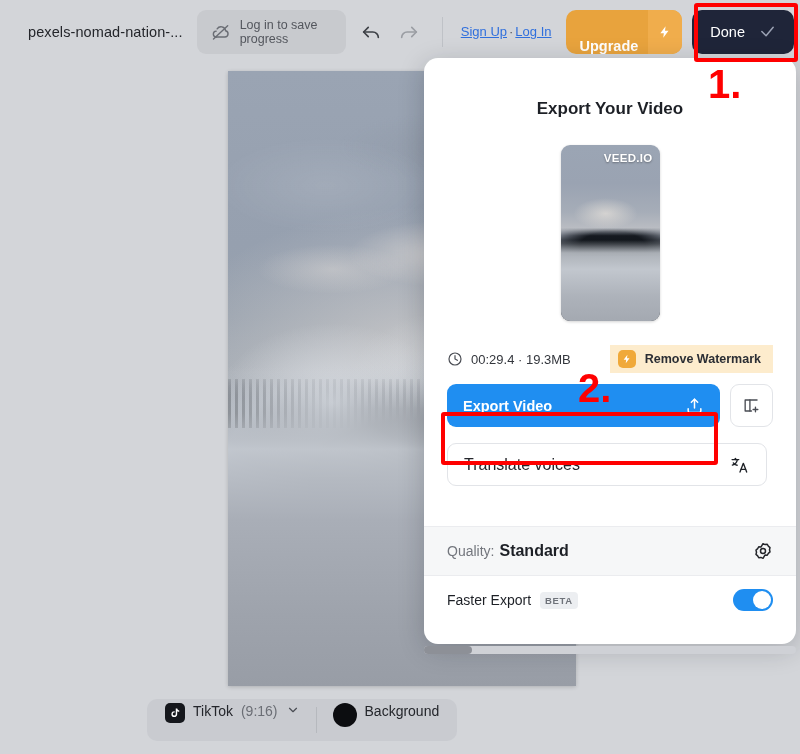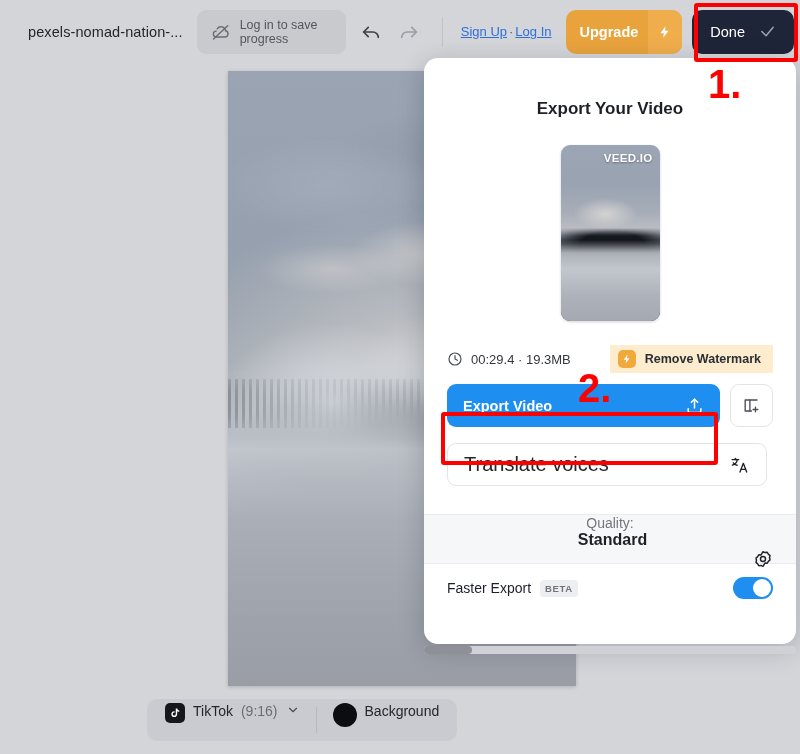--- a/index.html
+++ b/index.html
@@ -43,21 +43,21 @@
   .divider-v { width: 1px; height: 30px; background: #bfc2c7; margin-left: 16px; }
 
   .header-right {
     margin-left: auto; display: flex; align-items: center; height: 100%;
   }
   .auth-links { font-size: 13px; color: #2f6fdd; white-space: nowrap; }
   .auth-links a { color: #2f6fdd; text-decoration: underline; cursor: pointer; }
   .auth-sep { color: #52555b; text-decoration: none; margin: 0 2px; }
 
   .upgrade-btn {
-    display: flex; align-items: center; gap: 0;
+    display: flex; align-items: flex-end; gap: 0;
     background: #e8a33d; border-radius: 10px;
     height: 44px; margin-left: 14px; padding: 0 0 0 14px;
     color: #ffffff; font-size: 14.5px; font-weight: bold;
     cursor: pointer; overflow: hidden;
   }
   .upgrade-btn .bolt-box {
     width: 34px; height: 44px; margin-left: 10px;
     display: flex; align-items: center; justify-content: center;
     background: #f0ad4c;
   }
@@ -243,33 +243,33 @@
     width: 43px; height: 43px; border-radius: 9px;
     border: 1px solid #e2e4e8; background: #fff;
     display: flex; align-items: center; justify-content: center;
     color: #4a4d54; cursor: pointer;
   }
 
   .translate-btn {
     margin: 16px 29px 0 23px; height: 43px;
     border: 1px solid #e2e4e8; border-radius: 9px; background: #fff;
     display: flex; align-items: center; justify-content: space-between;
-    padding: 0 16px; font-size: 20px; color: #24262b; cursor: pointer;
+    padding: 0 16px; font-size: 16px; color: #24262b; cursor: pointer;
   }
 
   .settings-row {
     display: flex; align-items: center;
     height: 49px; padding: 0 23px;
     background: #f6f7f8; border-top: 1px solid #ebecef;
     cursor: pointer;
   }
   .quality-label { font-size: 14px; color: #73767d; }
   .quality-value { font-size: 16px; color: #1d2026; font-weight: bold; }
   .row-right { margin-left: auto; display: flex; align-items: center; color: #24262b; }
-  .quality-top { margin-top: 28px; flex-direction: column; }
+  .quality-top { margin-top: 40px; }
 
   .faster-row {
     display: flex; align-items: center;
     height: 49px; padding: 0 23px;
     background: #ffffff; border-top: 1px solid #ebecef;
   }
   .faster-label { font-size: 14px; color: #1d2026; }
   .beta-badge {
     margin-left: 9px; font-size: 9.5px; font-weight: bold; letter-spacing: .6px;
     color: #6f737a; background: #eceef1; border-radius: 4px;

